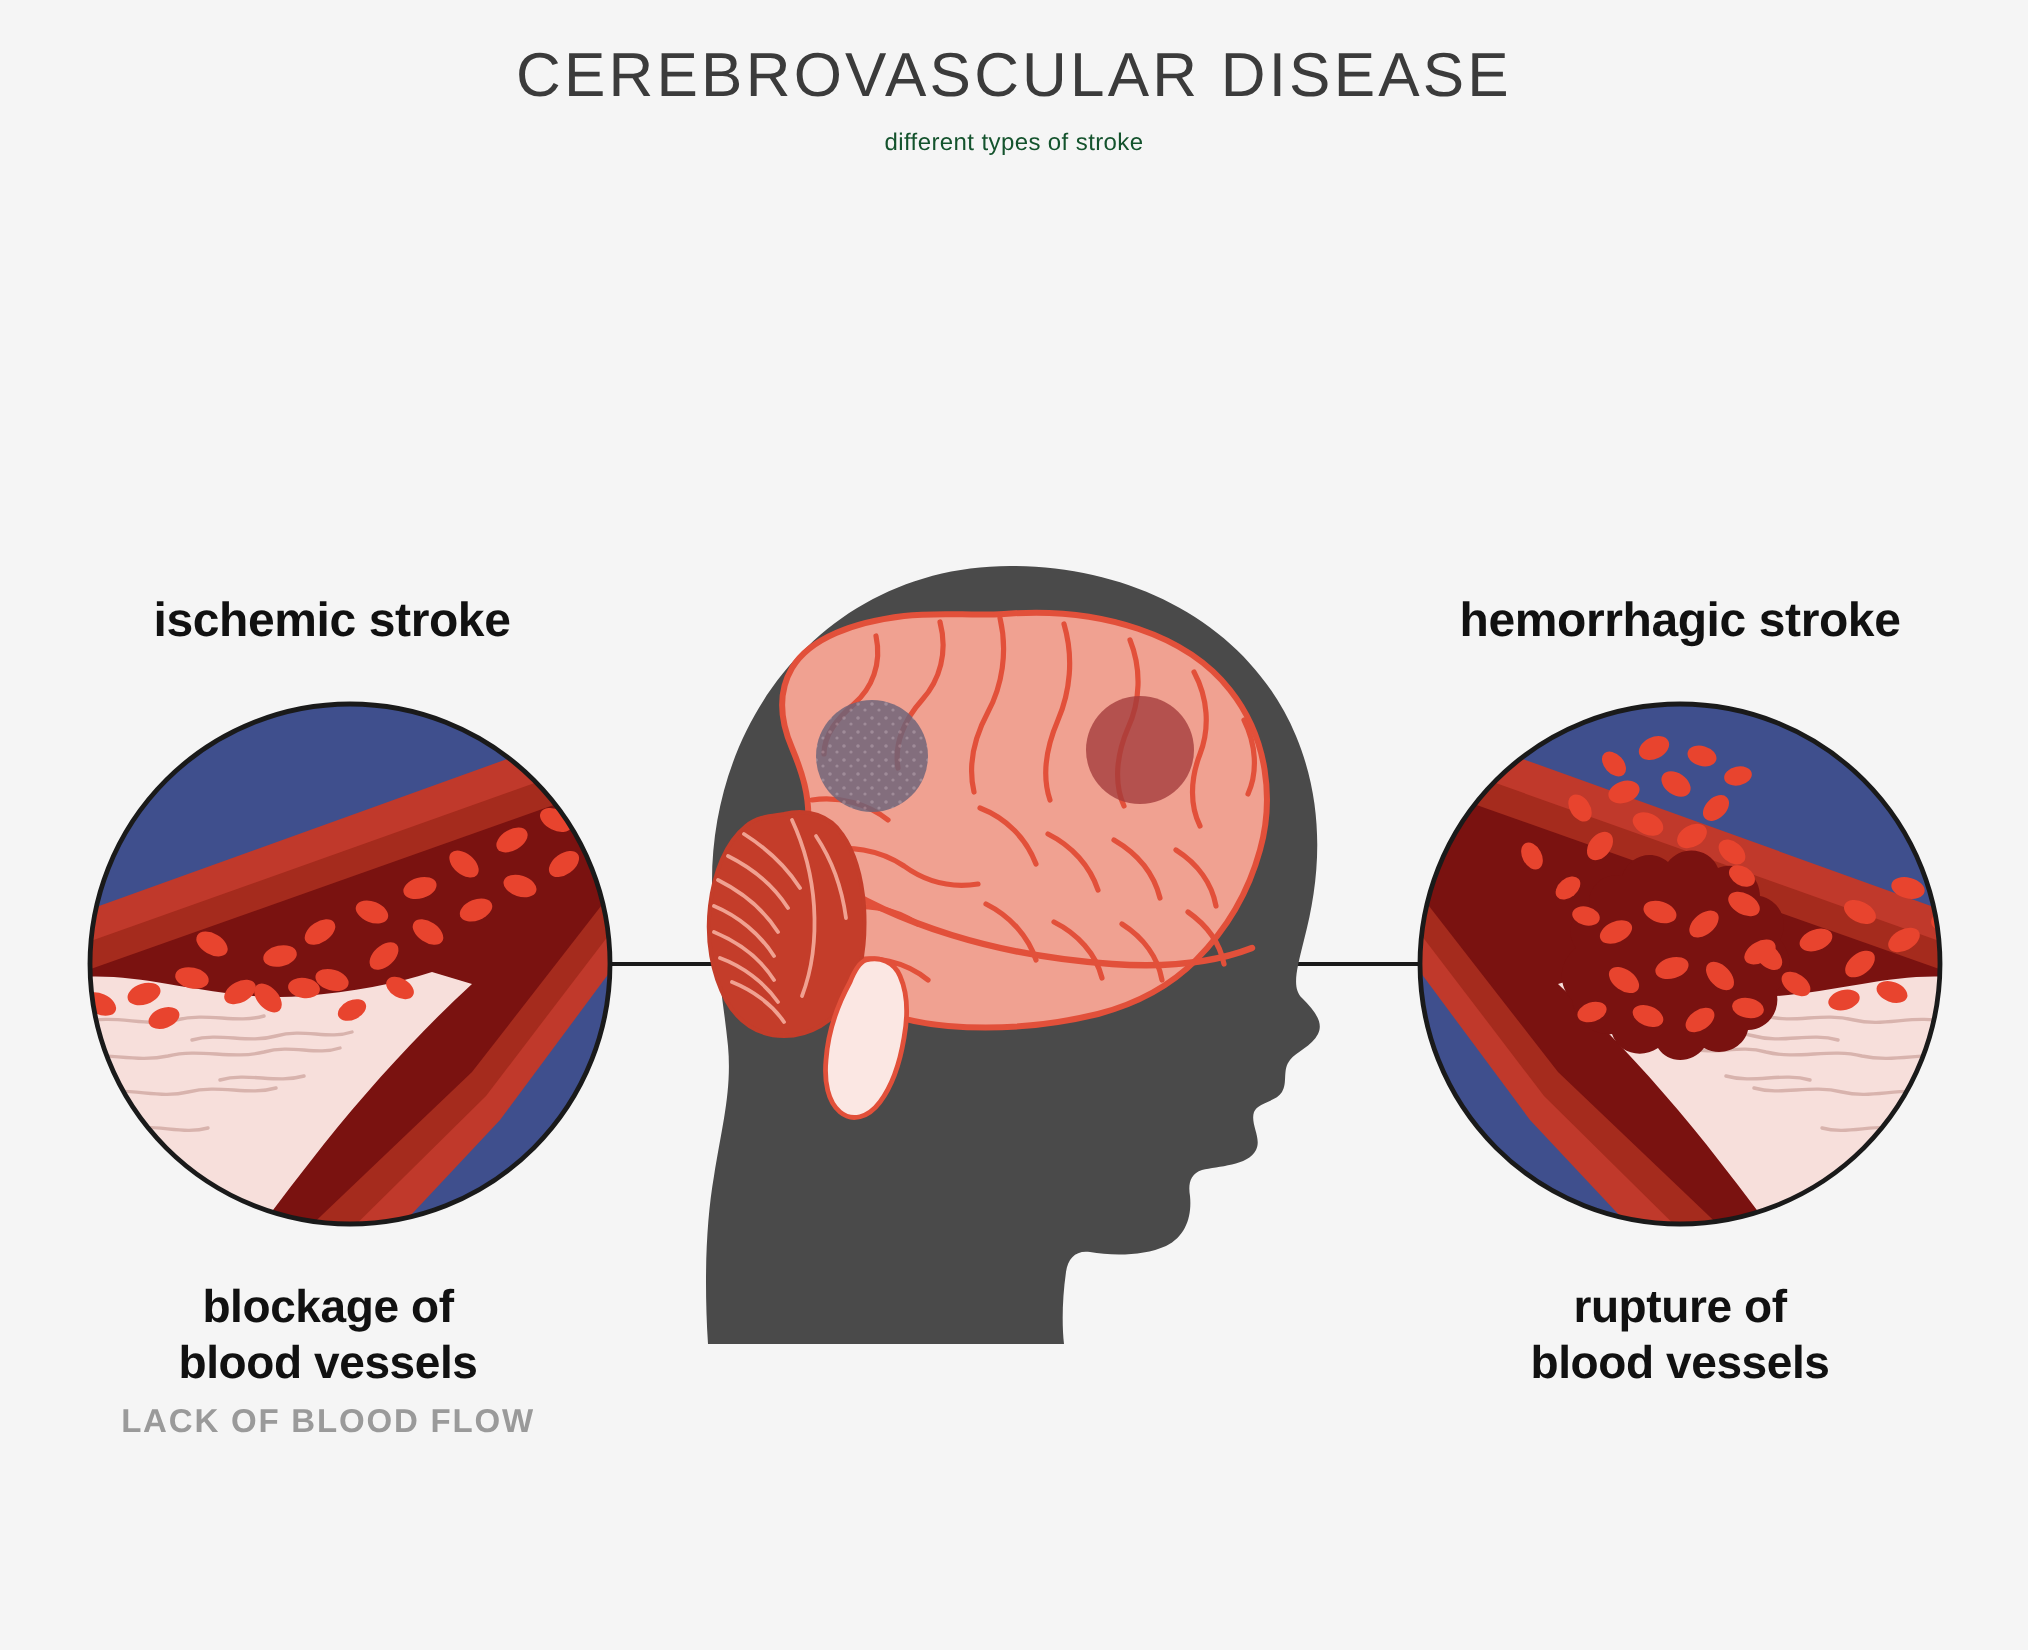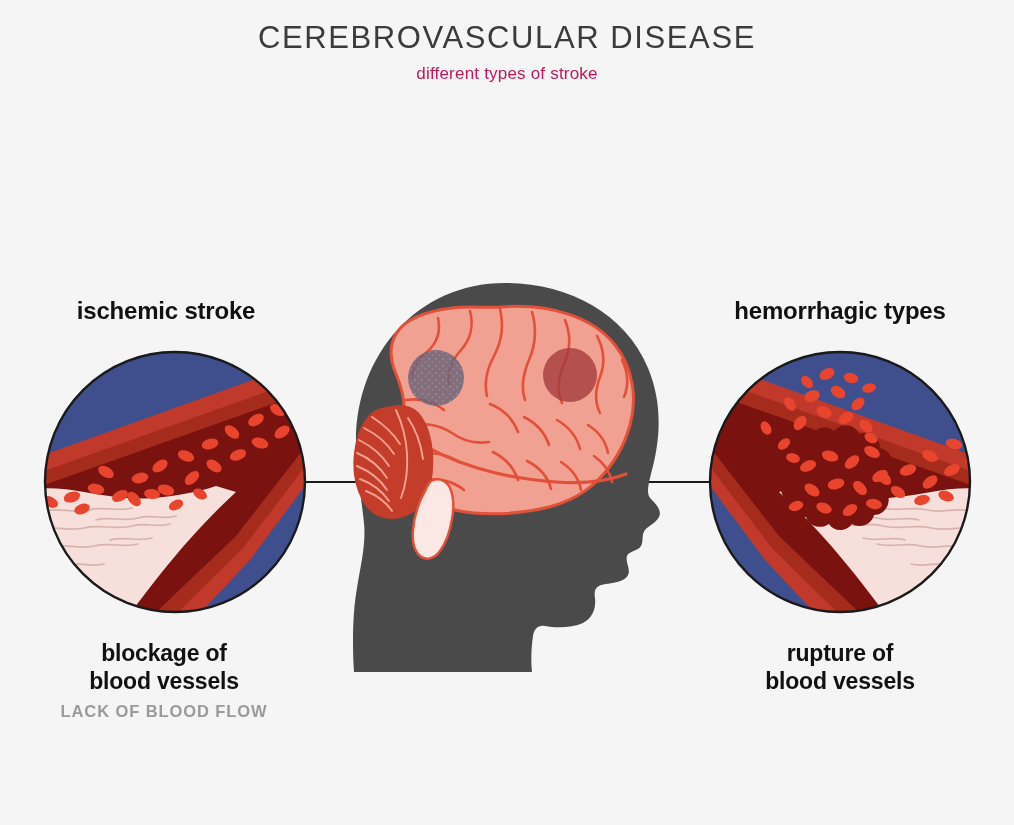--- a/index.html
+++ b/index.html
@@ -33,22 +33,22 @@
   }
   #main-title {
     font-size: 31px;
     letter-spacing: 1.6px;
     font-weight: 400;
     color: #3b3b3b;
     margin: 0;
     line-height: 1.15;
   }
   #sub-title {
-    font-size: 17px;
-    color: #be185d;
+    font-size: 12px;
+    color: #14532d;
     font-weight: 400;
     margin: 8px 0 0 0;
     letter-spacing: 0.2px;
   }
 
   
   .side-heading {
     position: absolute;
     font-size: 24px;
     font-weight: bold;
@@ -95,21 +95,21 @@
 
 <div id="stage">
 
   <div id="title-block">
     <h1 id="main-title">CEREBROVASCULAR DISEASE</h1>
     <p id="sub-title">different types of stroke</p>
   </div>
 
   <div class="side-heading" id="heading-left">ischemic stroke</div>
 
-  <div class="side-heading" id="heading-right">hemorrhagic types</div>
+  <div class="side-heading" id="heading-right">hemorrhagic stroke</div>
 
   <div class="caption-block" id="caption-left">
     <div class="caption-main">blockage of</div>
     <div class="caption-main">blood vessels</div>
     <div class="caption-sub">LACK OF BLOOD FLOW</div>
   </div>
 
   <div class="caption-block" id="caption-right">
     <div class="caption-main">rupture of</div>
     <div class="caption-main">blood vessels</div>

